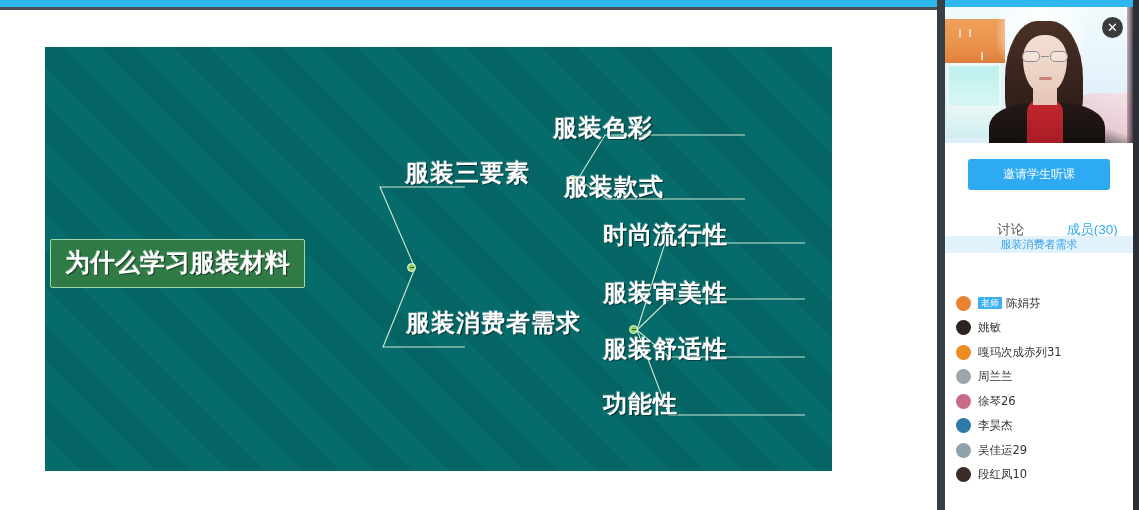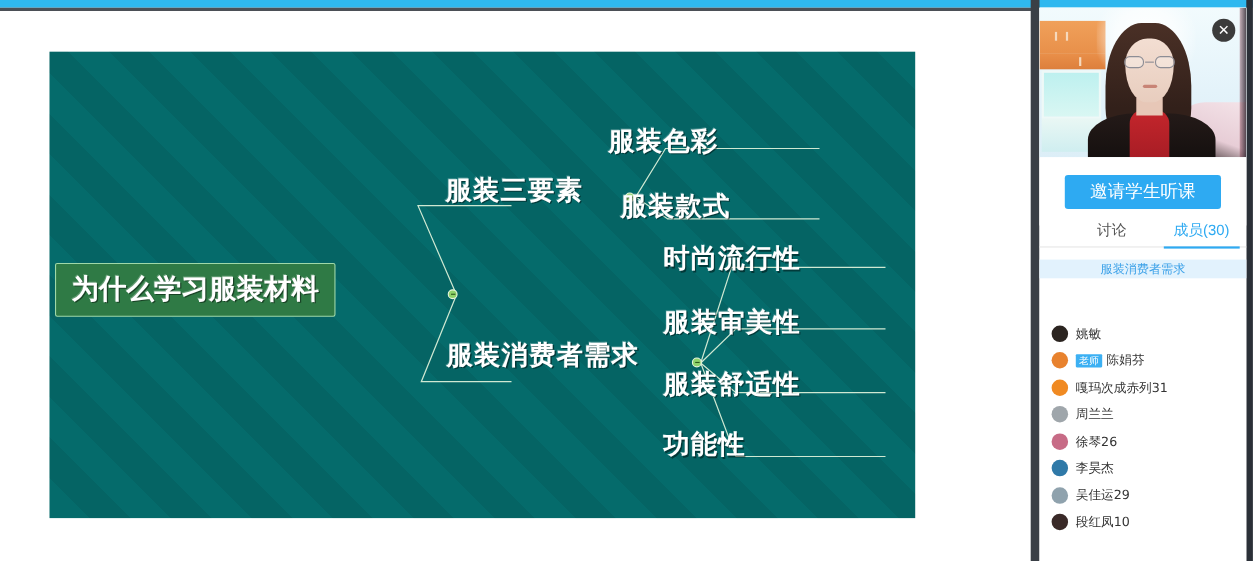--- a/index.html
+++ b/index.html
@@ -154,26 +154,26 @@
     background: #3b3b3b; color: #fff;
     display: flex; align-items: center; justify-content: center;
     font-size: 13px; line-height: 1; cursor: pointer;
   }
 
   
   .invite-wrap { position: absolute; left: 0; top: 136px; width: 188px; height: 62px;
     background: #fff; display: flex; align-items: center; justify-content: center; }
   .invite-btn {
     width: 142px; height: 31px; background: #2eaaf2; color: #fff;
-    border: none; border-radius: 3px; font-size: 16px; cursor: pointer;
+    border: none; border-radius: 3px; font-size: 12px; cursor: pointer;
     font-family: "DejaVu Sans", "Liberation Sans", sans-serif;
   }
 
   
-  .tabs { position: absolute; left: 0; top: 188px; width: 188px; height: 30px;
+  .tabs { position: absolute; left: 0; top: 208px; width: 188px; height: 30px;
     display: flex; border-bottom: 1px solid #e6e6e6; padding-left: 25px; }
   .tab { flex: 1; display: flex; align-items: center; justify-content: center;
     font-size: 13.5px; color: #555; cursor: pointer; position: relative; height: 30px; }
   .tab.active { color: #2eaaf2; }
   .tab.active::after { content:""; position: absolute; left: 6px; right: 6px; bottom: -1px;
     height: 2px; background: #2eaaf2; }
 
   
   .refresh {
     position: absolute; left: 0; top: 229px; width: 188px; height: 17px;
@@ -299,29 +299,29 @@
     <div class="tabs">
       <div class="tab">讨论</div>
       <div class="tab active">成员(30)</div>
     </div>
 
     <div class="refresh">服装消费者需求</div>
 
 
     <div class="members">
         <div class="member">
-          <div class="avatar" style="background: rgb(43, 36, 32);"></div>
-          <span class="mname">姚敏</span>
-        </div>
-        <div class="member">
           <div class="avatar" style="background: rgb(232, 130, 46);"></div>
           <span class="badge">老师</span>
           <span class="mname">陈娟芬</span>
         </div>
         <div class="member">
+          <div class="avatar" style="background: rgb(43, 36, 32);"></div>
+          <span class="mname">姚敏</span>
+        </div>
+        <div class="member">
           <div class="avatar" style="background: rgb(240, 138, 34);"></div>
           <span class="mname">嘎玛次成赤列31</span>
         </div>
         <div class="member">
           <div class="avatar" style="background: rgb(159, 166, 171);"></div>
           <span class="mname">周兰兰</span>
         </div>
         <div class="member">
           <div class="avatar" style="background: rgb(199, 107, 134);"></div>
           <span class="mname">徐琴26</span>

